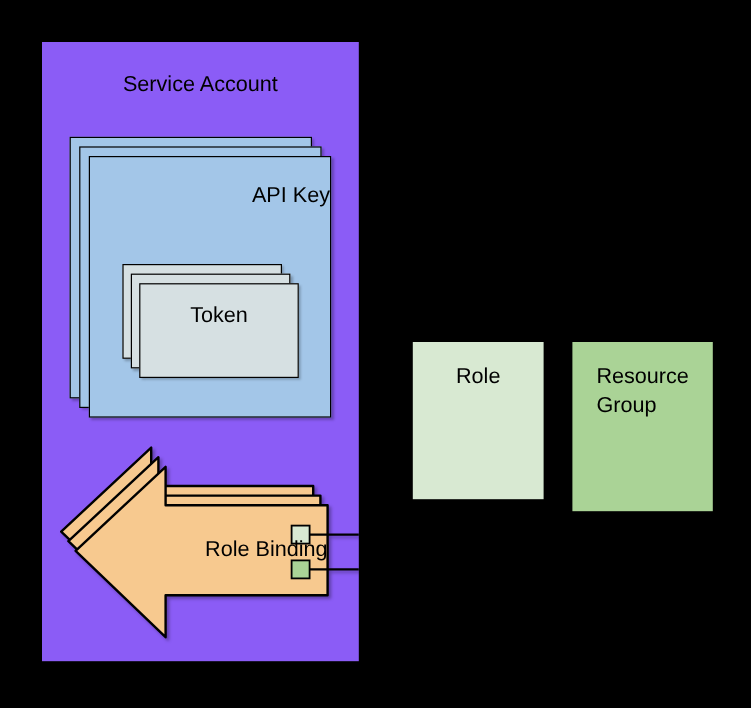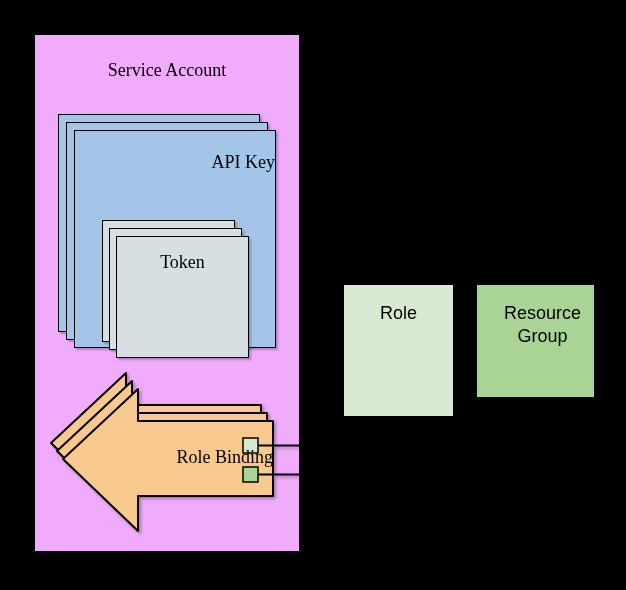--- a/index.html
+++ b/index.html
@@ -37,21 +37,21 @@
     border: 1.5px solid #000;
     box-sizing: border-box;
     box-shadow: 2px 2px 2px rgba(0,0,0,0.25);
   }
   .api-card   { width: 202px; height: 218px; }
   .api-back   { left: 23px; top: 79px; }
   .api-mid    { left: 31px; top: 87px; }
   .api-front  { left: 39px; top: 95px; }
   .api-label  { padding-top: 20px; text-align: right; }
 
-  .token-card  { width: 133px; height: 122px; }
+  .token-card  { width: 133px; height: 79px; }
   .token-back  { left: 67px;  top: 185px; }
   .token-mid   { left: 74px;  top: 193px; }
   .token-front { left: 81px;  top: 201px; }
   .token-label { padding-top: 14px; text-align: center; }
 
   
   .arrow-svg {
     position: absolute;
     left: 10px; top: 335px;
     width: 260px; height: 175px;
@@ -71,32 +71,32 @@
     box-sizing: border-box;
   }
   .role-node {
     left: 344px; top: 285px;
     width: 109px; height: 131px;
     padding-top: 17px;
     text-align: center;
   }
   .rg-node {
     left: 477px; top: 285px;
-    width: 117px; height: 112px;
+    width: 117px; height: 141px;
     padding: 17px 6px 0 20px;
-    text-align: center;
+    text-align: left;
     line-height: 23px;
   }
 </style>
 </head>
 <body>
 
 <div class="stage" style="background-color: rgb(0, 0, 0);">
 
-  <div class="panel" style="background-color: #f0abfc; font-family: Liberation Serif, serif;">
+  <div class="panel" style="background-color: #8b5cf6;">
 
     <div class="label panel-title">Service Account</div>
 
     <div class="card api-card api-back" style="background-color: rgb(163, 198, 232);"></div>
     <div class="card api-card api-mid" style="background-color: rgb(163, 198, 232);"></div>
     <div class="card api-card api-front" style="background-color: rgb(163, 198, 232);">
       <div class="label api-label">API Key</div>
     </div>
 
     <div class="card token-card token-back" style="background-color: rgb(214, 224, 226);"></div>

